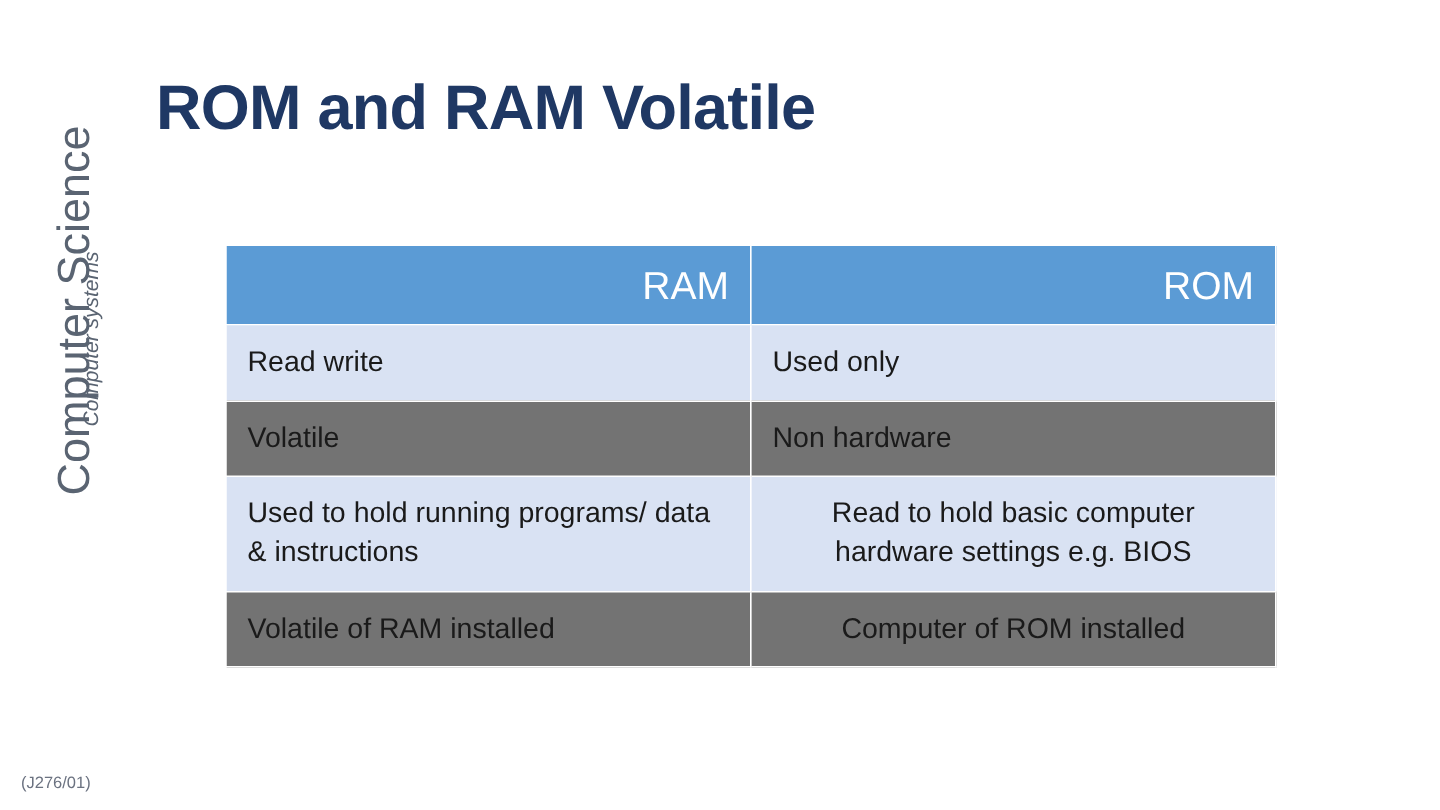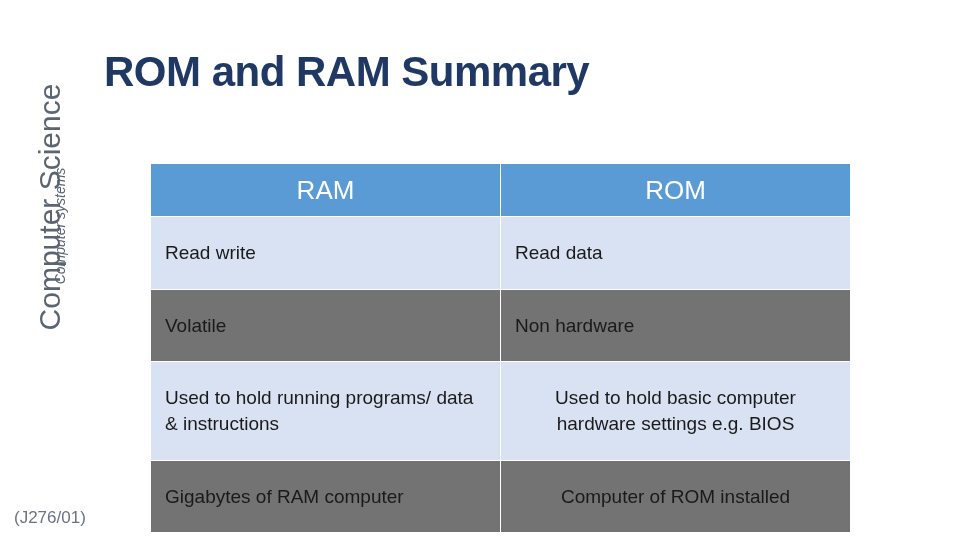--- a/index.html
+++ b/index.html
@@ -47,21 +47,21 @@
     font-size: 14px;
     font-style: italic;
     color: #5a6472;
     white-space: nowrap;
   }
 
   .slide-code {
     position: absolute;
     left: 14px;
     bottom: 12px;
-    font-size: 17px;
+    font-size: 11px;
     color: #6b7280;
     font-family: "Liberation Sans", sans-serif;
   }
 
   
   .slide-title {
     position: absolute;
     left: 104px;
     top: 48px;
     font-size: 42px;
@@ -80,75 +80,75 @@
   table.summary {
     border-collapse: collapse;
     width: 700px;
     table-layout: fixed;
   }
   table.summary th {
     background: #5b9bd5;
     color: #ffffff;
     font-size: 26px;
     font-weight: normal;
-    text-align: center;
+    text-align: right;
     height: 52px;
     padding: 0 14px;
     border: 1px solid #ffffff;
   }
   table.summary td {
     font-size: 19px;
     color: #1a1a1a;
-    padding: 23px 14px;
+    padding: 12px 14px;
     border: 1px solid #ffffff;
     vertical-align: middle;
     line-height: 1.35;
   }
   table.summary tr.row-even td { background: #d9e2f3; }
   table.summary tr.row-odd  td { background: #737373; }
   table.summary col.c1 { width: 350px; }
   table.summary col.c2 { width: 350px; }
   .cell-center { text-align: center; }
 </style>
 </head>
 <body>
 
 <div class="sidebar">
   <div class="sidebar-main-title">Computer Science</div>
   <div class="sidebar-sub-title">Computer systems</div>
 </div>
 
 <div class="slide-code">(J276/01)</div>
 
-<div class="slide-title">ROM and RAM Summary</div>
+<div class="slide-title">ROM and RAM Volatile</div>
 
 <div class="table-wrap">
   <table class="summary">
     <colgroup>
         <col class="c1">
         <col class="c2">
       </colgroup>
     <thead>
       <tr>
         <th>RAM</th>
         <th>ROM</th>
       </tr>
     </thead>
     <tbody>
       <tr class="row-even">
         <td>Read write</td>
-        <td>Read data</td>
+        <td>Used only</td>
       </tr>
       <tr class="row-odd">
         <td>Volatile</td>
         <td>Non hardware</td>
       </tr>
       <tr class="row-even">
         <td>Used to hold running programs/ data &amp; instructions</td>
-        <td class="cell-center">Used to hold basic computer hardware settings e.g. BIOS</td>
+        <td class="cell-center">Read to hold basic computer hardware settings e.g. BIOS</td>
       </tr>
       <tr class="row-odd">
-        <td>Gigabytes of RAM computer</td>
+        <td>Volatile of RAM installed</td>
         <td class="cell-center">Computer of ROM installed</td>
       </tr>
     </tbody>
   </table>
 </div>
 
 </body></html>

